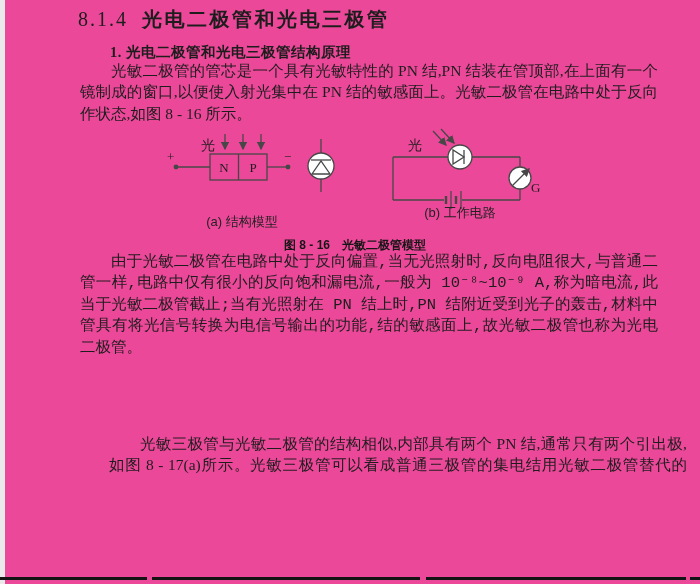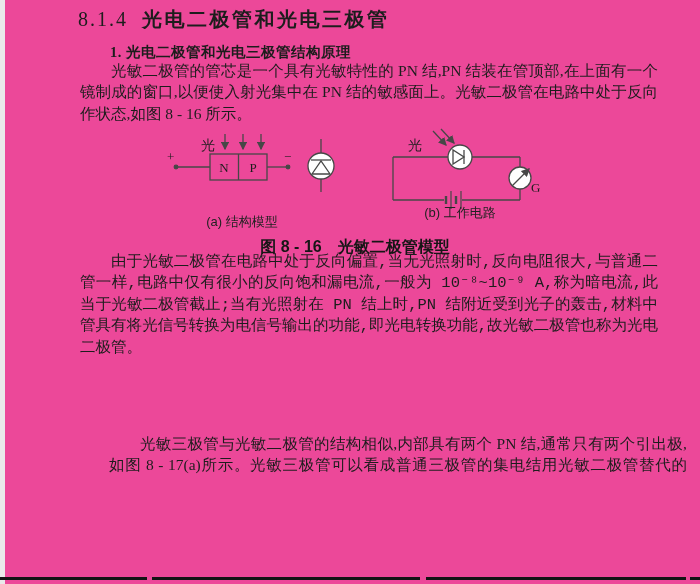--- a/index.html
+++ b/index.html
@@ -24,21 +24,21 @@
   #para3{top:433px;margin-left:29px;}
   .fig-svg{position:absolute;left:0;top:128px;}
   .fig-sublabel{
     position:absolute;width:120px;text-align:center;
     font-family:"Liberation Sans","DejaVu Sans",sans-serif;font-weight:400;font-size:13px;color:#222;
   }
   #fig-label-a{left:182px;top:213px;}
   #fig-label-b{left:400px;top:204px;}
   .fig-caption{
     position:absolute;left:155px;top:237px;width:400px;text-align:center;
-    font-family:"Liberation Sans","DejaVu Sans",sans-serif;font-weight:700;font-size:16px;color:#161616;
+    font-family:"Liberation Sans","DejaVu Sans",sans-serif;font-weight:700;font-size:12px;color:#161616;
   }
   .bottom-rule{position:absolute;top:577px;height:2.5px;background:#141414;}
   #rule-seg-1{left:0;width:147px;}
   #rule-seg-2{left:152px;width:268px;}
   #rule-seg-3{left:426px;width:260px;}
   #rule-seg-4{left:690px;width:10px;}
   svg text{font-family:"Liberation Serif","DejaVu Serif",serif;}
 </style>
 </head>
 <body>
@@ -138,21 +138,21 @@
   </svg>
 
   <div class="fig-sublabel" id="fig-label-a">(a) 结构模型</div>
   <div class="fig-sublabel" id="fig-label-b">(b) 工作电路</div>
   <div class="fig-caption">图 8 - 16　光敏二极管模型</div>
 
   <div class="para" id="para2">
     <div class="line j indent">由于光敏二极管在电路中处于反向偏置,当无光照射时,反向电阻很大,与普通二极</div>
     <div class="line j">管一样,电路中仅有很小的反向饱和漏电流,一般为 10⁻⁸~10⁻⁹ A,称为暗电流,此时相</div>
     <div class="line j">当于光敏二极管截止;当有光照射在 PN 结上时,PN 结附近受到光子的轰击,材料中被束</div>
-    <div class="line j">管具有将光信号转换为电信号输出的功能,即光电转换功能,故光敏二极管也称为光电</div>
+    <div class="line j">管具有将光信号转换为电信号输出的功能,结的敏感面上,故光敏二极管也称为光电</div>
     <div class="line">二极管。</div>
   </div>
 
   <div class="para" id="para3">
     <div class="line j indent">光敏三极管与光敏二极管的结构相似,内部具有两个 PN 结,通常只有两个引出极,</div>
     <div class="line j">如图 8 - 17(a)所示。光敏三极管可以看成普通三极管的集电结用光敏二极管替代的</div>
   </div>
 
   <div class="bottom-rule" id="rule-seg-1"></div>
   <div class="bottom-rule" id="rule-seg-2"></div>

